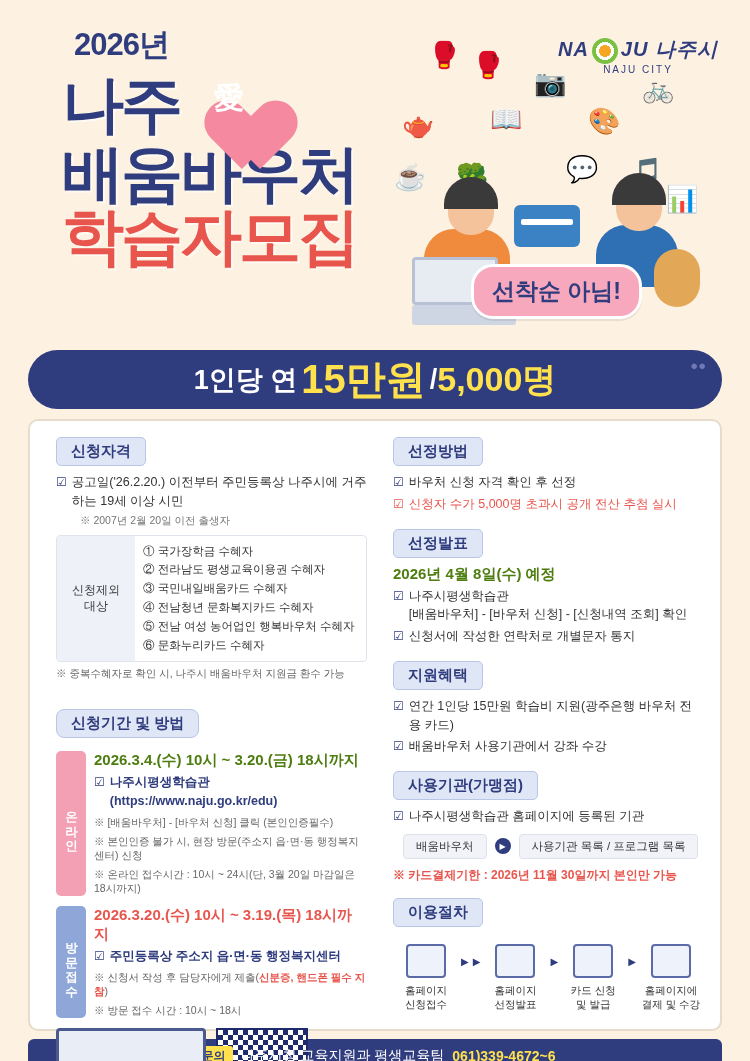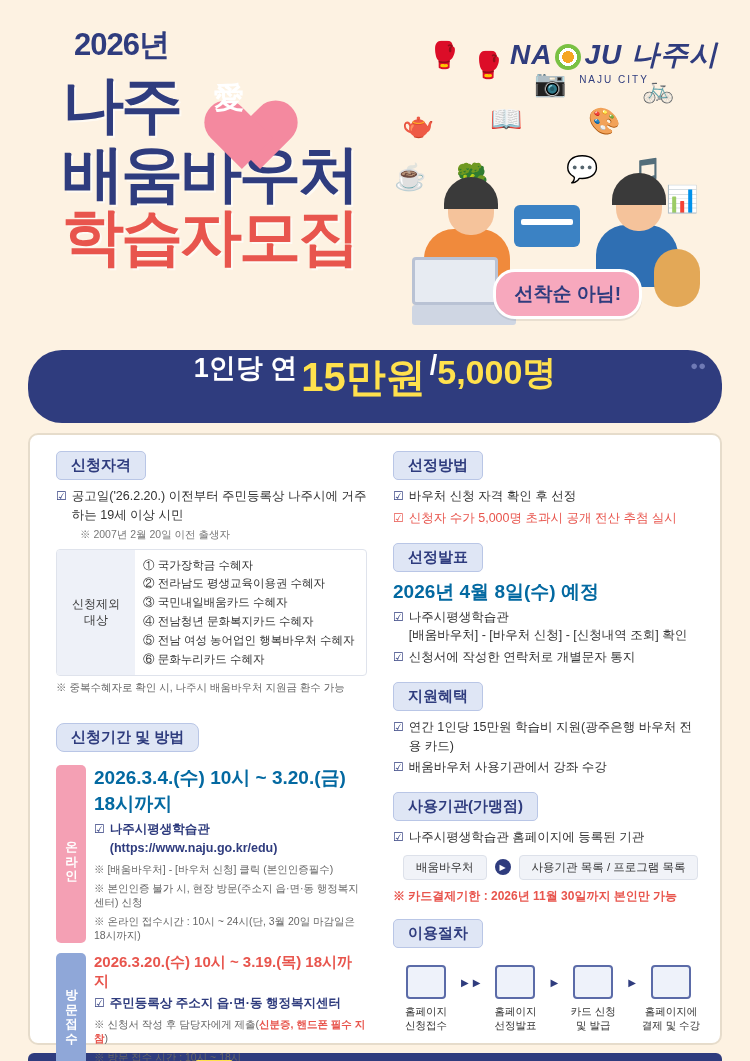--- a/index.html
+++ b/index.html
@@ -45,21 +45,21 @@
   .heart:before{ left:43px; transform:rotate(45deg); transform-origin:0 100%; }
   .heart:after { left:43px; transform:rotate(-45deg); transform-origin:100% 100%; }
   .heart span {
     position:absolute; z-index:3; left:0; top:14px; width:86px; text-align:center;
     color:#fff; font-size:30px; font-weight:bold;
   }
   .line3 .big { color:#e8554d; }
   .logo {
     position:absolute; right:26px; top:30px; text-align:center; color:#2f3c7e;
   }
-  .logo .lg1 { font-size:28px; font-weight:bold; font-style:italic; letter-spacing:1px;}
+  .logo .lg1 { font-size:20px; font-weight:bold; font-style:italic; letter-spacing:1px;}
   .logo .lg2 { font-size:10px; letter-spacing:2px; }
   .circle-logo{
     display:inline-block; width:26px;height:26px;border-radius:50%;
     background:radial-gradient(circle at 50% 50%, #f5a623 0 6px, #fff 6px 9px, #7ac143 9px 13px);
     vertical-align:middle; margin:0 3px;
   }
   
   .doodles { position:absolute; right:10px; top:28px; width:340px; height:300px; }
   .dd { position:absolute; font-size:26px; }
   .people { position:absolute; right:18px; top:165px; width:320px; height:160px; }
@@ -68,27 +68,27 @@
   .hair { position:absolute; left:-4px; top:-8px; width:54px; height:32px; background:#3a3a3a; border-radius:28px 28px 0 0;}
   .body-o { width:86px; height:62px; background:#f08a3c; border-radius:30px 30px 8px 8px; }
   .body-b { width:82px; height:62px; background:#2f6fb3; border-radius:30px 30px 8px 8px; }
   .laptop { width:104px; height:20px; background:#cfd6e3; border-radius:3px;}
   .laptop-screen{ width:86px;height:48px;background:#e7ebf2;border:3px solid #b9c2d4;border-radius:4px;}
   .card-blue { width:66px;height:42px;background:#3b82c4;border-radius:6px; }
   .card-blue i{ display:block;width:52px;height:6px;background:#fff;margin:14px auto 0;border-radius:2px;}
   .guitar { width:46px;height:58px;background:#e3a857;border-radius:26px; }
   .bubble-pink {
     position:absolute; right:84px; bottom:12px; background:#f7a8bd; color:#2f3c7e;
-    font-weight:bold; font-size:19px; padding:9px 18px; border-radius:22px;
+    font-weight:bold; font-size:23px; padding:9px 18px; border-radius:22px;
     border:3px solid #fff; box-shadow:0 2px 0 rgba(0,0,0,.08);
   }
   
   .pricebar {
-    margin:4px 22px 0 22px; height:73px; background:#2f3c7e; border-radius:34px;
-    display:flex; justify-content:center; color:#fff;
+    margin:4px 22px 0 22px; height:59px; background:#2f3c7e; border-radius:34px;
+    display:flex; align-items:center; justify-content:center; color:#fff;
     position:relative; z-index:5;
   }
   .pricebar .p1 { font-size:27px; font-weight:bold; }
   .pricebar .p2 { font-size:40px; font-weight:bold; color:#ffe14d; margin:0 4px; }
   .pricebar .p3 { font-size:27px; font-weight:bold; }
   .pricebar .p4 { font-size:34px; font-weight:bold; color:#ffe14d; }
   .dots { position:absolute; right:16px; top:8px; color:#6f7ab5; font-size:13px;}
   
   .card {
     margin:10px 22px 0 22px;
@@ -121,21 +121,21 @@
   
   .applyblk { display:flex; gap:8px; margin-top:6px; }
   .tagv {
     flex:0 0 30px; border-radius:5px; color:#fff; font-weight:bold; font-size:12.5px;
     display:flex; align-items:center; justify-content:center; text-align:center;
     writing-mode:vertical-rl; letter-spacing:2px; padding:6px 0;
   }
   .tag-on { background:#f4a0b4; }
   .tag-off { background:#8fa7d8; }
   .applybody { flex:1; }
-  .dateline { color:#0369a1; font-weight:bold; font-size:19px; margin-bottom:3px; }
+  .dateline { color:#4d7c0f; font-weight:bold; font-size:15px; margin-bottom:3px; }
   .dateline2 { color:#e8554d; font-weight:bold; font-size:15px; margin-bottom:3px;}
   
   .lnkrow {
     display:flex; align-items:center; gap:8px; margin:8px 0 6px 10px; font-size:11.5px;
   }
   .pill {
     background:#f1f3f8; border:1px solid #dde1ea; color:#333; border-radius:4px;
     padding:4px 12px;
   }
   .playbtn { width:16px;height:16px;border-radius:50%;background:#2f3c7e;color:#fff;font-size:8px;

